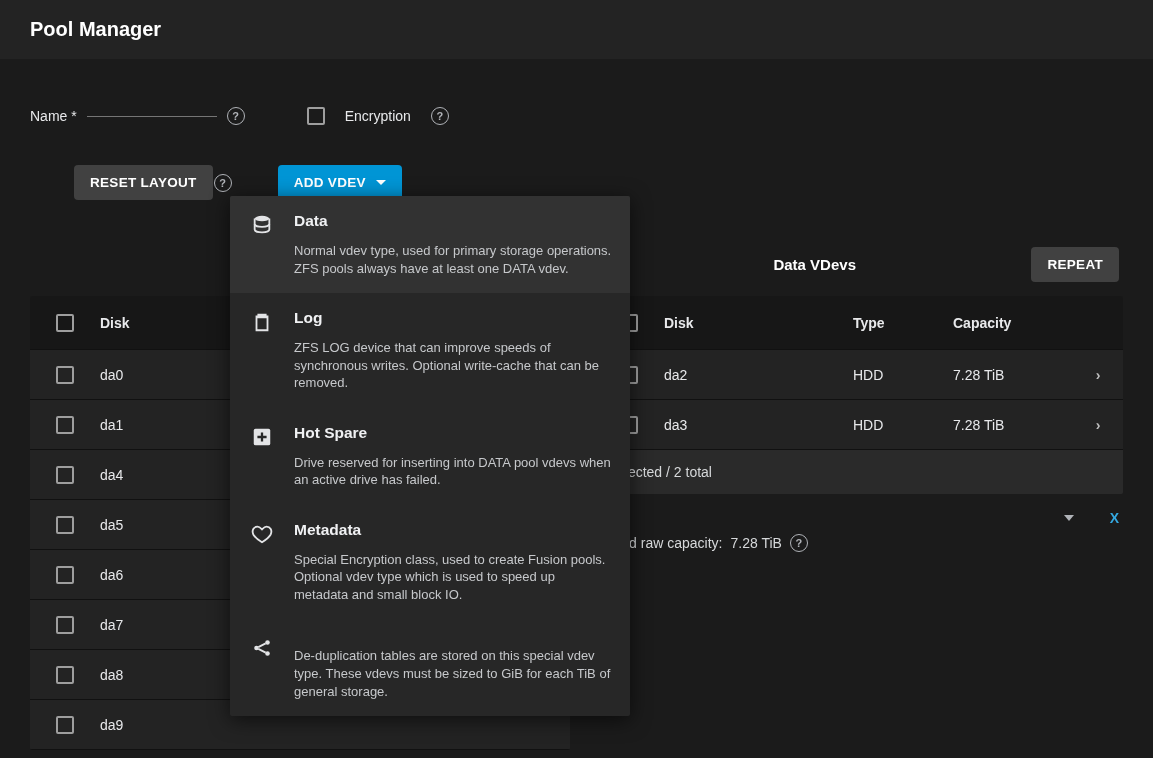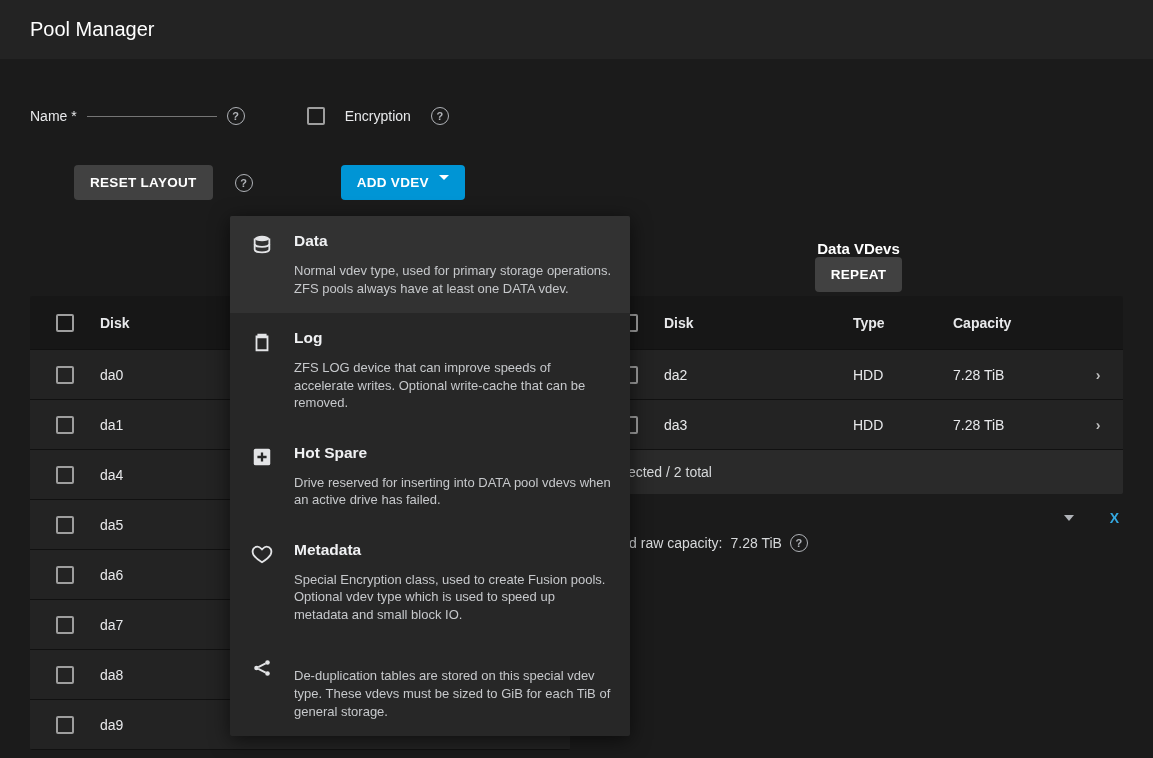--- a/index.html
+++ b/index.html
@@ -12,21 +12,21 @@
     height: 758px;
     overflow: hidden;
     position: relative;
   }
   .header-bar {
     background: #232323;
     padding: 18px 30px;
   }
   .header-title {
     font-size: 20px;
-    font-weight: 400;
+    font-weight: 700;
     color: #ffffff;
   }
   .content {
     padding: 48px 30px 0 30px;
   }
   .top-fields {
     display: flex;
     align-items: center;
     gap: 62px;
     margin-bottom: 40px;
@@ -64,21 +64,21 @@
   .chk {
     width: 18px; height: 18px;
     border: 2px solid #9e9e9e;
     border-radius: 2px;
     display: inline-block;
     cursor: pointer;
   }
   .btn-row {
     display: flex;
     align-items: center;
-    gap: 22px;
+    gap: 1px;
     margin-bottom: 40px;
     padding-left: 44px;
   }
   .btn {
     border: none;
     border-radius: 4px;
     padding: 10px 16px;
     font-size: 13.5px;
     font-weight: 700;
     cursor: pointer;
@@ -86,20 +86,21 @@
     letter-spacing: 0.3px;
   }
   .btn-grey {
     background: #414141;
     color: #ffffff;
   }
   .btn-primary {
     background: #0095d5;
     color: #fff;
     display: inline-flex;
+    align-items: center;
     gap: 10px;
     padding: 10px 16px;
   }
   .caret-down {
     width: 0; height: 0;
     border-left: 5px solid transparent;
     border-right: 5px solid transparent;
     border-top: 5px solid #fff;
   }
   .two-cols {
@@ -108,21 +109,20 @@
     align-items: flex-start;
   }
   .col { flex: 1; }
   .col-header-row {
     display: flex;
     align-items: center;
     justify-content: space-between;
     height: 48px;
     padding: 0 4px;
     margin-bottom: 8px;
-    flex-direction: column;
   }
   .col-title {
     font-size: 15px;
     font-weight: 700;
     color: #ffffff;
     text-align: center;
     flex:1;
   }
   .table {
     background: #232323;
@@ -176,21 +176,21 @@
     display:flex;
     align-items:center;
     gap:8px;
     color:#d6d8da;
   }
 
   
   .dropdown {
     position: absolute;
     left: 230px;
-    top: 216px;
+    top: 196px;
     width: 400px;
     background: #272727;
     box-shadow: 0 4px 20px rgba(0,0,0,0.6);
     border-radius: 2px;
     z-index: 100;
     max-height: 548px;
     overflow:hidden;
   }
   .dd-item {
     display: flex;
@@ -398,21 +398,21 @@
       </div>
     </div>
     <div class="dd-item">
       <div class="dd-icon">
         <svg width="22" height="22" viewBox="0 0 24 24">
           <path fill="none" stroke="#e3e4e6" stroke-width="2" d="M8 4h8v3H8zM6 6h12v15H6z"></path>
         </svg>
       </div>
       <div class="dd-text">
         <div class="dd-title">Log</div>
-        <div class="dd-desc">ZFS LOG device that can improve speeds of accelerate writes. Optional write-cache that can be removed.</div>
+        <div class="dd-desc">ZFS LOG device that can improve speeds of synchronous writes. Optional write-cache that can be removed.</div>
       </div>
     </div>
     <div class="dd-item">
       <div class="dd-icon">
         <svg width="22" height="22" viewBox="0 0 24 24">
           <rect x="3" y="3" width="18" height="18" rx="2" fill="#e3e4e6"></rect>
           <path d="M12 7v10M7 12h10" stroke="#272727" stroke-width="2.5"></path>
         </svg>
       </div>
       <div class="dd-text">

